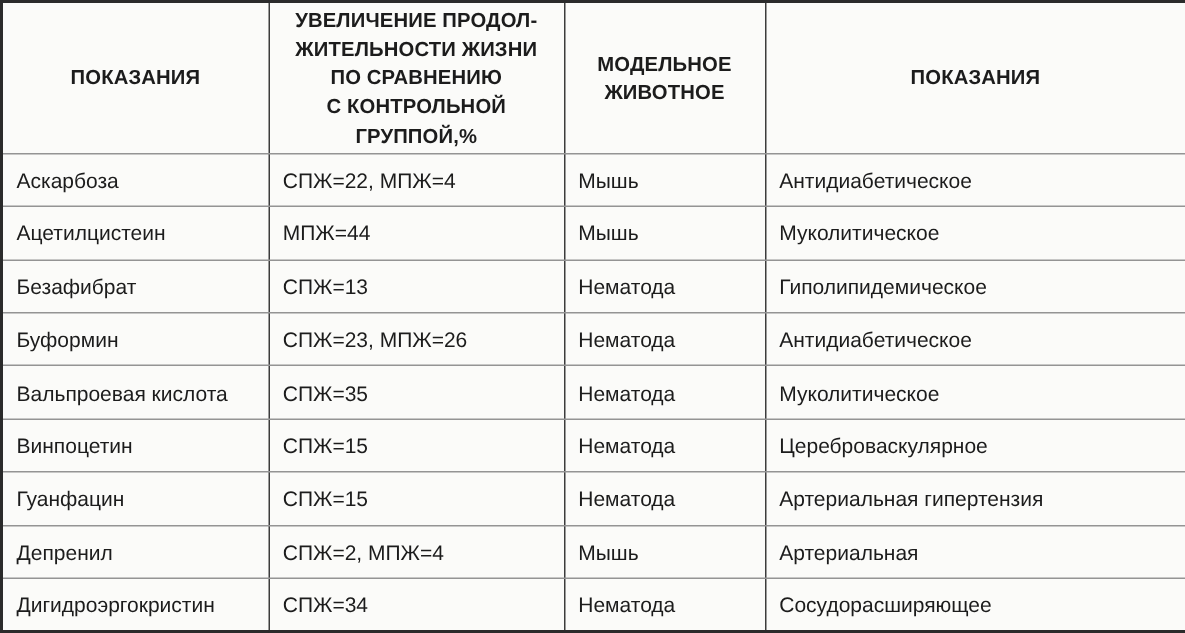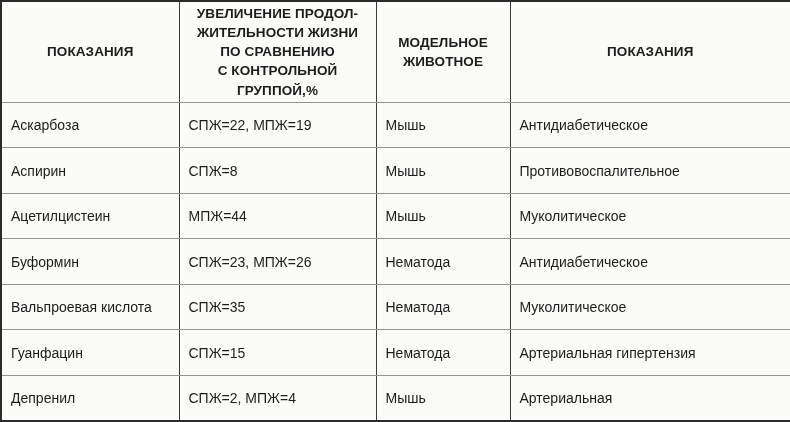--- a/index.html
+++ b/index.html
@@ -76,55 +76,67 @@
 С КОНТРОЛЬНОЙ
 ГРУППОЙ,%</th>
         <th>МОДЕЛЬНОЕ
 ЖИВОТНОЕ</th>
         <th>ПОКАЗАНИЯ</th>
       </tr>
     </thead>
     <tbody>
       <tr>
         <td>Аскарбоза</td>
-        <td>СПЖ=22, МПЖ=19</td>
+        <td>СПЖ=22, МПЖ=4</td>
         <td>Мышь</td>
         <td>Антидиабетическое</td>
-      </tr>
-      <tr>
-        <td>Аспирин</td>
-        <td>СПЖ=8</td>
-        <td>Мышь</td>
-        <td>Противовоспалительное</td>
       </tr>
       <tr>
         <td>Ацетилцистеин</td>
         <td>МПЖ=44</td>
         <td>Мышь</td>
         <td>Муколитическое</td>
+      </tr>
+      <tr>
+        <td>Безафибрат</td>
+        <td>СПЖ=13</td>
+        <td>Нематода</td>
+        <td>Гиполипидемическое</td>
       </tr>
       <tr>
         <td>Буформин</td>
         <td>СПЖ=23, МПЖ=26</td>
         <td>Нематода</td>
         <td>Антидиабетическое</td>
       </tr>
       <tr>
         <td>Вальпроевая кислота</td>
         <td>СПЖ=35</td>
         <td>Нематода</td>
         <td>Муколитическое</td>
       </tr>
       <tr>
+        <td>Винпоцетин</td>
+        <td>СПЖ=15</td>
+        <td>Нематода</td>
+        <td>Цереброваскулярное</td>
+      </tr>
+      <tr>
         <td>Гуанфацин</td>
         <td>СПЖ=15</td>
         <td>Нематода</td>
         <td>Артериальная гипертензия</td>
       </tr>
       <tr>
         <td>Депренил</td>
         <td>СПЖ=2, МПЖ=4</td>
         <td>Мышь</td>
         <td>Артериальная</td>
       </tr>
+      <tr>
+        <td>Дигидроэргокристин</td>
+        <td>СПЖ=34</td>
+        <td>Нематода</td>
+        <td>Сосудорасширяющее</td>
+      </tr>
     </tbody>
   </table>
 </div>
 
 </body></html>

